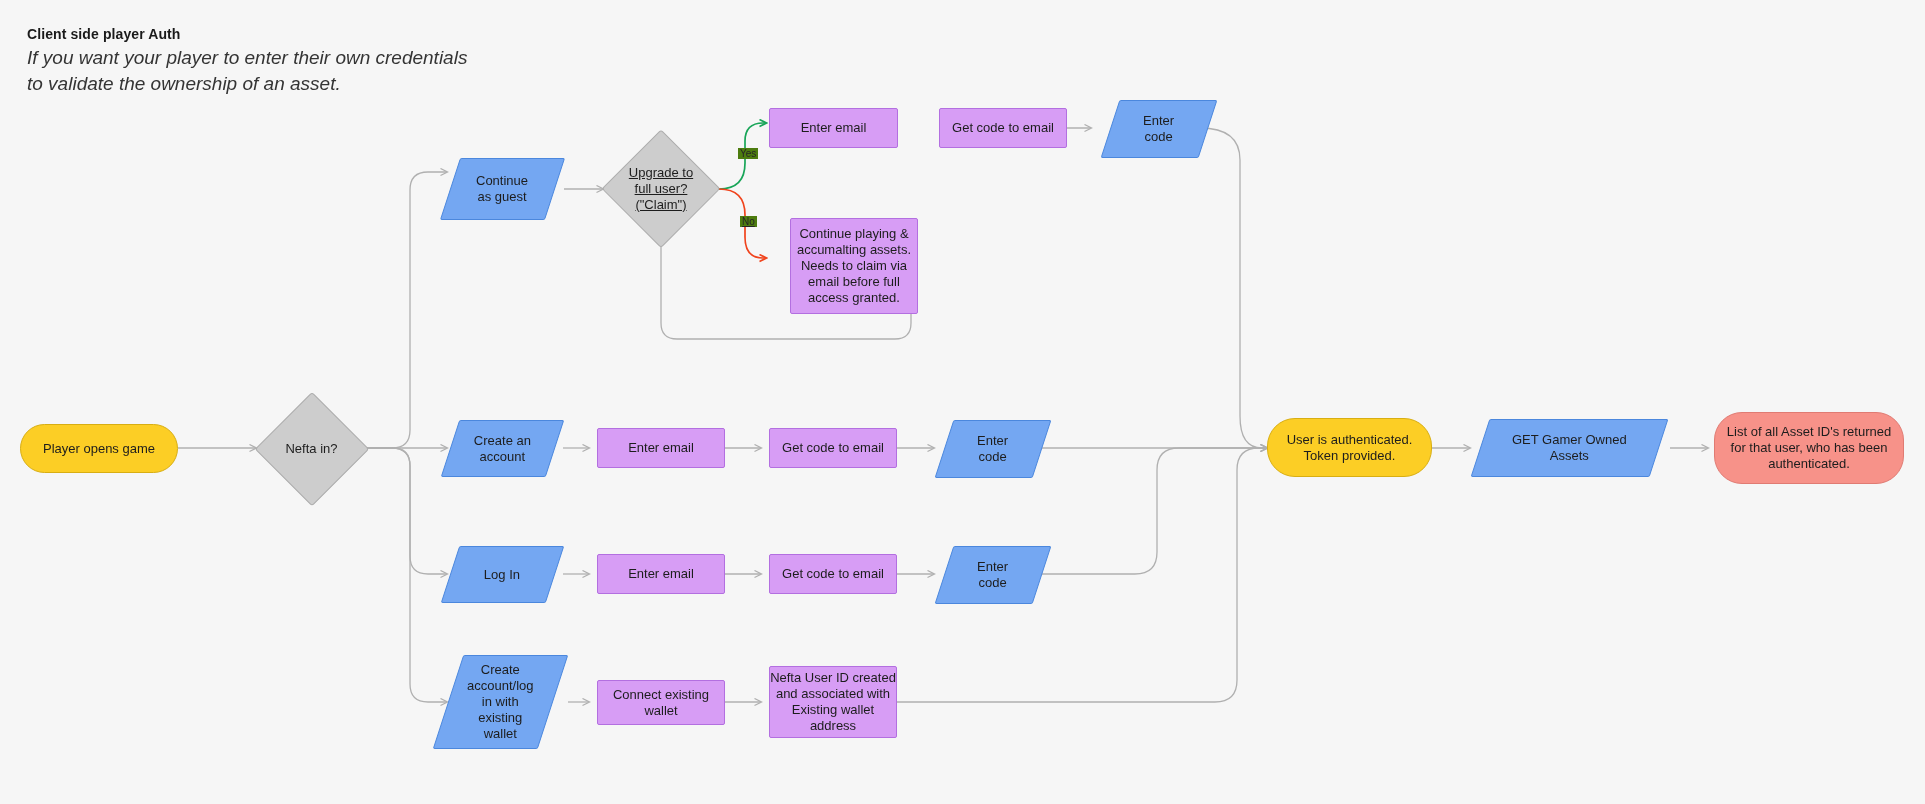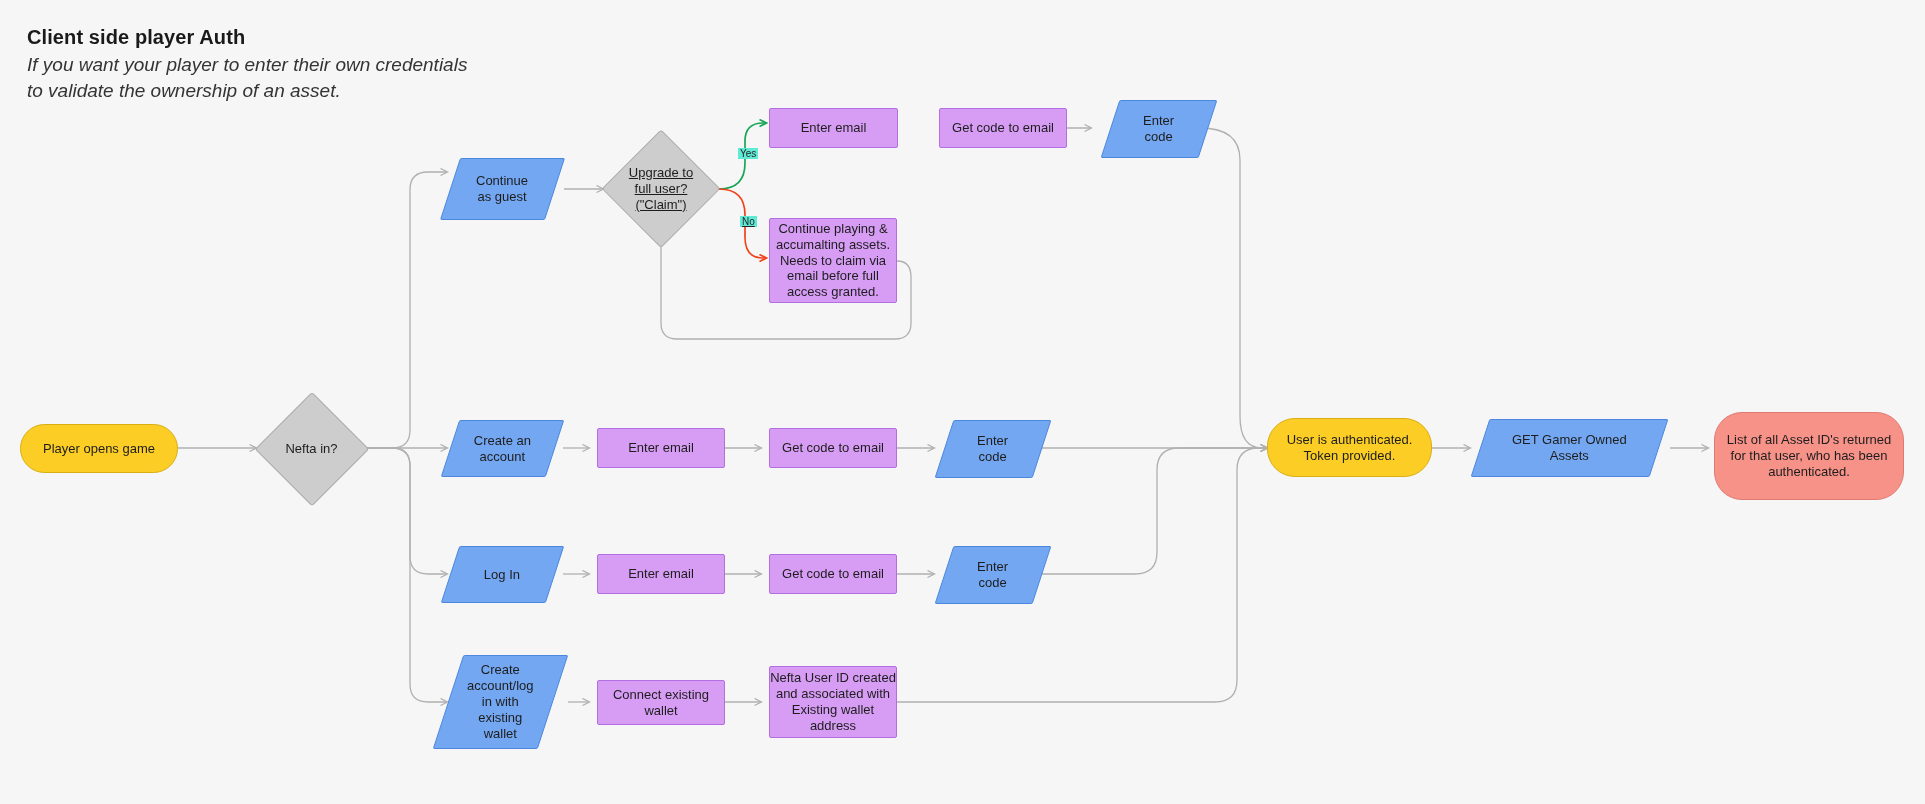--- a/index.html
+++ b/index.html
@@ -9,21 +9,21 @@
     font-family:"Liberation Sans","DejaVu Sans",sans-serif;
     overflow:hidden;
     position:relative;
   }
   #canvas{position:absolute;inset:0;}
   .edges{position:absolute;left:0;top:0;width:1925px;height:804px;pointer-events:none;}
 
   
   .header{position:absolute;left:27px;top:26px;}
   .header .title{
-    font-size:20px;font-weight:bold;color:#1a1a1a;letter-spacing:.1px;
+    font-size:14px;font-weight:bold;color:#1a1a1a;letter-spacing:.1px;
     margin:0 0 3px 0;
   }
   .header .sub{
     font-size:19px;font-style:italic;color:#343434;line-height:1.35;
     white-space:pre-line;margin:0;
   }
 
   
   .node{
     position:absolute;
@@ -57,21 +57,21 @@
     position:absolute;left:50%;top:50%;
     width:71%;height:71%;
     transform:translate(-50%,-50%) rotate(45deg);
     background:#cdcdcd;border:1.4px solid #adadad;
     border-radius:3px;
   }
   .n-diamond > span{position:relative;z-index:2;}
 
   .edge-label{
     position:absolute;font-size:10px;color:#262626;
-    background:#5eead4;padding:0 2px;
+    background:#4d7c0f;padding:0 2px;
   }
 </style>
 </head>
 <body>
 
 <div id="canvas">
 
   <div class="header">
     <div class="title">Client side player Auth</div>
     <div class="sub">If you want your player to enter their own credentials
@@ -167,21 +167,21 @@
 
   <div class="node n-rect" style="left:939px;top:108px;width:128px;height:40px;">
     <span>Get code to email</span>
   </div>
 
   <div class="node n-para" style="left:1110px;top:100px;width:98px;height:58px;">
     <span>Enter
 code</span>
   </div>
 
-  <div class="node n-rect" style="left:769px;top:218px;width:128px;height:85px;text-align:center;">
+  <div class="node n-rect" style="left:790px;top:218px;width:128px;height:96px;text-align:center;">
     <span>Continue playing &amp;
 accumalting assets.
 Needs to claim via
 email before full
 access granted.</span>
   </div>
 
   <div class="node n-para" style="left:450px;top:420px;width:105px;height:57px;">
     <span>Create an
 account</span>
@@ -240,19 +240,19 @@
   <div class="node n-round n-yellow" style="left:1267px;top:418px;width:165px;height:59px;">
     <span>User is authenticated.
 Token provided.</span>
   </div>
 
   <div class="node n-para" style="left:1480px;top:419px;width:179px;height:58px;">
     <span>GET Gamer Owned
 Assets</span>
   </div>
 
-  <div class="node n-round n-red" style="left:1714px;top:412px;width:190px;height:88px;">
+  <div class="node n-round n-red" style="left:1714px;top:412px;width:190px;height:72px;">
     <span>List of all Asset ID's returned
 for that user, who has been
 authenticated.</span>
   </div>
 
 </div>
 
 </body></html>

